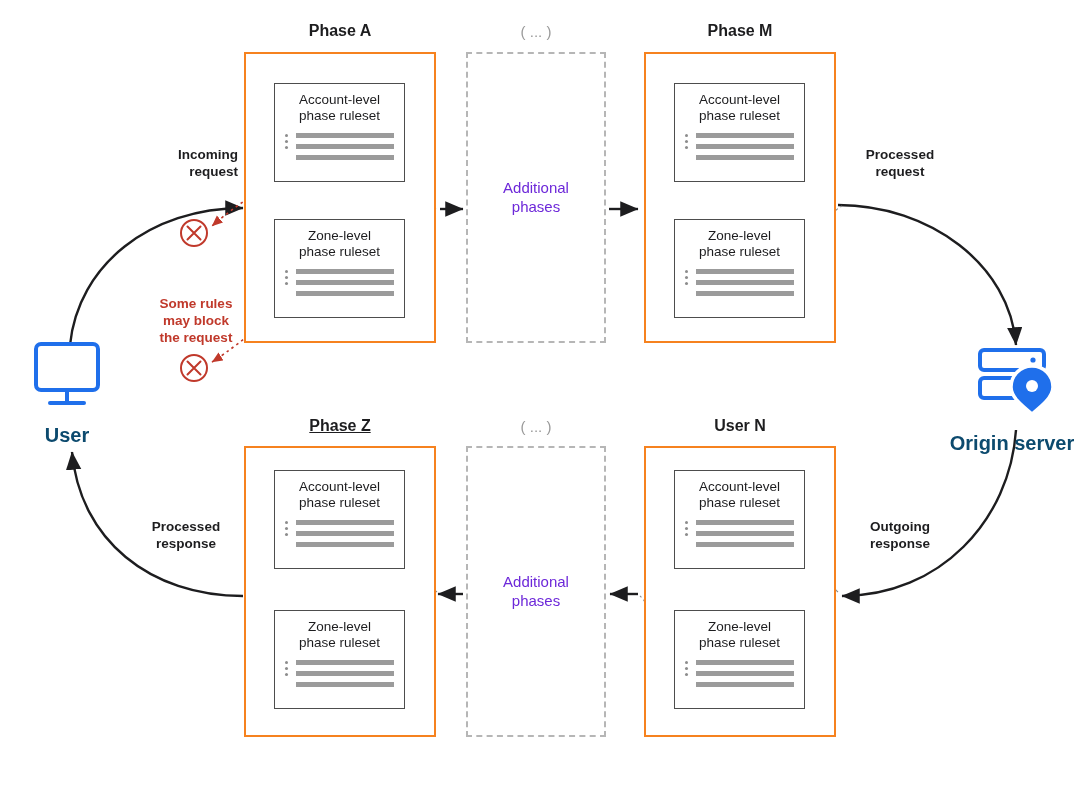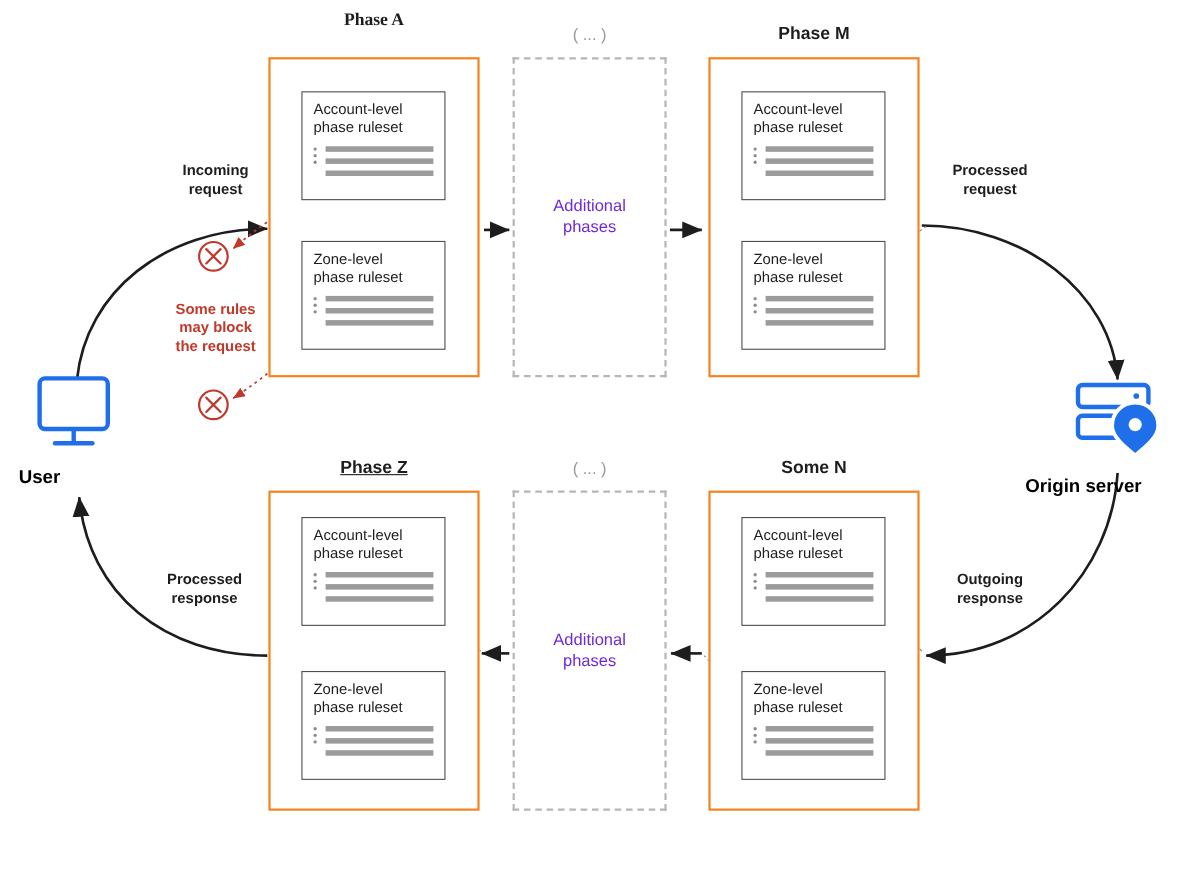--- a/index.html
+++ b/index.html
@@ -52,21 +52,21 @@
     position: absolute;
     border: 1px solid #4d4d4d;
     background: #ffffff;
     box-sizing: border-box;
     padding: 8px 10px 10px 10px;
   }
   .ruleset .rs-title {
     font-size: 13.5px;
     line-height: 16px;
     color: #1d1d1f;
-    text-align: left;
+    text-align: center;
     white-space: pre-line;
   }
   .rs-lines {
     margin-top: 9px;
     display: flex;
     flex-direction: column;
     gap: 6px;
   }
   .rs-line {
     display: flex;
@@ -108,27 +108,28 @@
   }
   .edge-label.center { text-align: center; }
   .block-note {
     position: absolute;
     font-size: 13.5px;
     font-weight: bold;
     line-height: 17px;
     color: #c0392b;
     text-align: center;
     white-space: pre-line;
+    margin-top: 23px;
   }
   .node-label {
     position: absolute;
-    font-size: 17px;
+    font-size: 20px;
     font-weight: bold;
-    color: #000000;
-    text-align: left;
+    color: #0c4a6e;
+    text-align: center;
   }
 </style>
 </head>
 <body>
 
 <div id="canvas">
 
   <svg class="layer" viewBox="0 0 1092 792">
     <defs>
       <marker id="arrowBlack" markerWidth="9" markerHeight="9" refX="7.4" refY="3.2" orient="auto">
@@ -195,27 +196,27 @@
     <g>
       <rect x="980" y="350" width="64" height="20" rx="4" ry="4" fill="#ffffff" stroke="#1f6feb" stroke-width="4"></rect>
       <circle cx="1033" cy="360" r="2.6" fill="#1f6feb"></circle>
       <rect x="980" y="378" width="64" height="20" rx="4" ry="4" fill="#ffffff" stroke="#1f6feb" stroke-width="4"></rect>
       <circle cx="1033" cy="388" r="2.6" fill="#1f6feb"></circle>
       <path d="M1032,366 C1044,366 1053,375.5 1053,387 C1053,397 1042,406 1032,414 C1022,406 1011,397 1011,387 C1011,375.5 1020,366 1032,366 Z" fill="#1f6feb" stroke="#ffffff" stroke-width="3.5"></path>
       <circle cx="1032" cy="386" r="6" fill="#ffffff"></circle>
     </g>
   </svg>
 
-  <div class="phase-title" style="left:240px; top:10px;font-family:Liberation Serif, serif;">Phase A</div>
+  <div class="phase-title" style="left:240px; top:22px;">Phase A</div>
   <div class="phase-title dim" style="left:436px; top:23px;">( ... )</div>
   <div class="phase-title" style="left:640px; top:22px;">Phase M</div>
 
   <div class="phase-title" style="left:240px; top:417px;text-decoration:underline;">Phase Z</div>
   <div class="phase-title dim" style="left:436px; top:418px;">( ... )</div>
-  <div class="phase-title" style="left:640px; top:417px;">Some N</div>
+  <div class="phase-title" style="left:640px; top:417px;">User N</div>
 
   <div class="phase-box" style="left:244px; top:52px; width:192px; height:291px;"></div>
   <div class="ruleset" style="left:274px; top:83px; width:131px; height:99px;">
     <div class="rs-title">Account-level
 phase ruleset</div>
     <div class="rs-lines">
       <div class="rs-line">
           <span class="rs-dots"></span>
           <span class="rs-bar"></span>
         </div>
@@ -363,21 +364,21 @@
           <span class="rs-dots"></span>
           <span class="rs-bar"></span>
         </div>
       <div class="rs-line">
           <span class="rs-dots"></span>
           <span class="rs-bar"></span>
         </div>
     </div>
   </div>
 
-  <div class="edge-label center" style="left:136px; top:146px; width:120px;">Incoming
+  <div class="edge-label center" style="left:118px; top:146px; width:120px;text-align:right;">Incoming
 request</div>
   <div class="edge-label center" style="left:840px; top:146px; width:120px;">Processed
 request</div>
   <div class="edge-label center" style="left:840px; top:518px; width:120px;">Outgoing
 response</div>
   <div class="edge-label center" style="left:122px; top:518px; width:128px;">Processed
 response</div>
 
   <div class="block-note" style="left:126px; top:272px; width:140px;">Some rules
 may block

